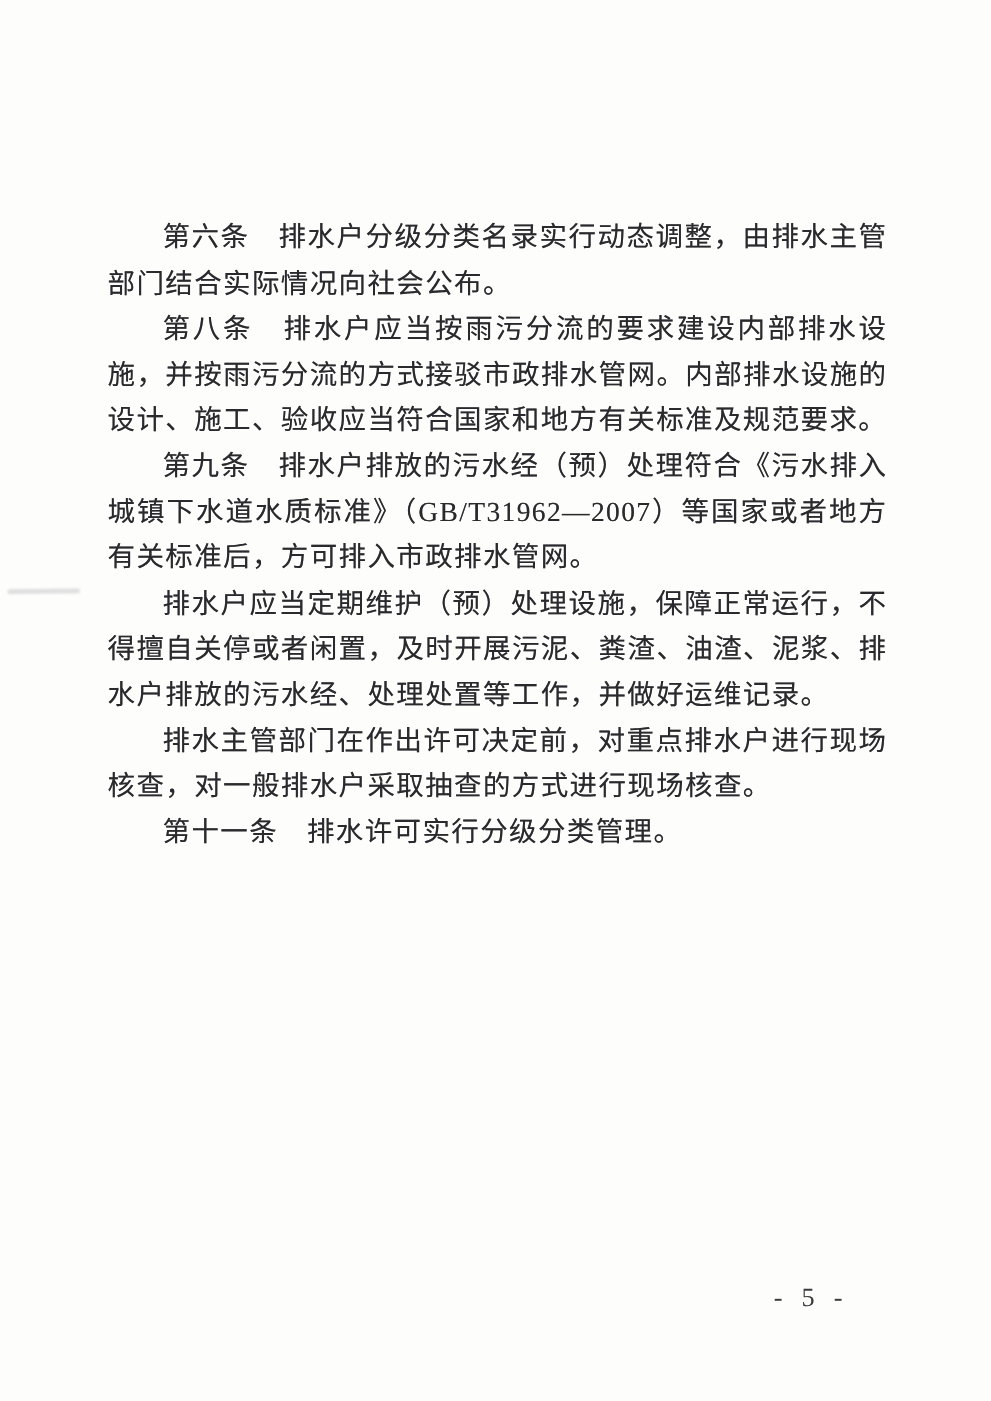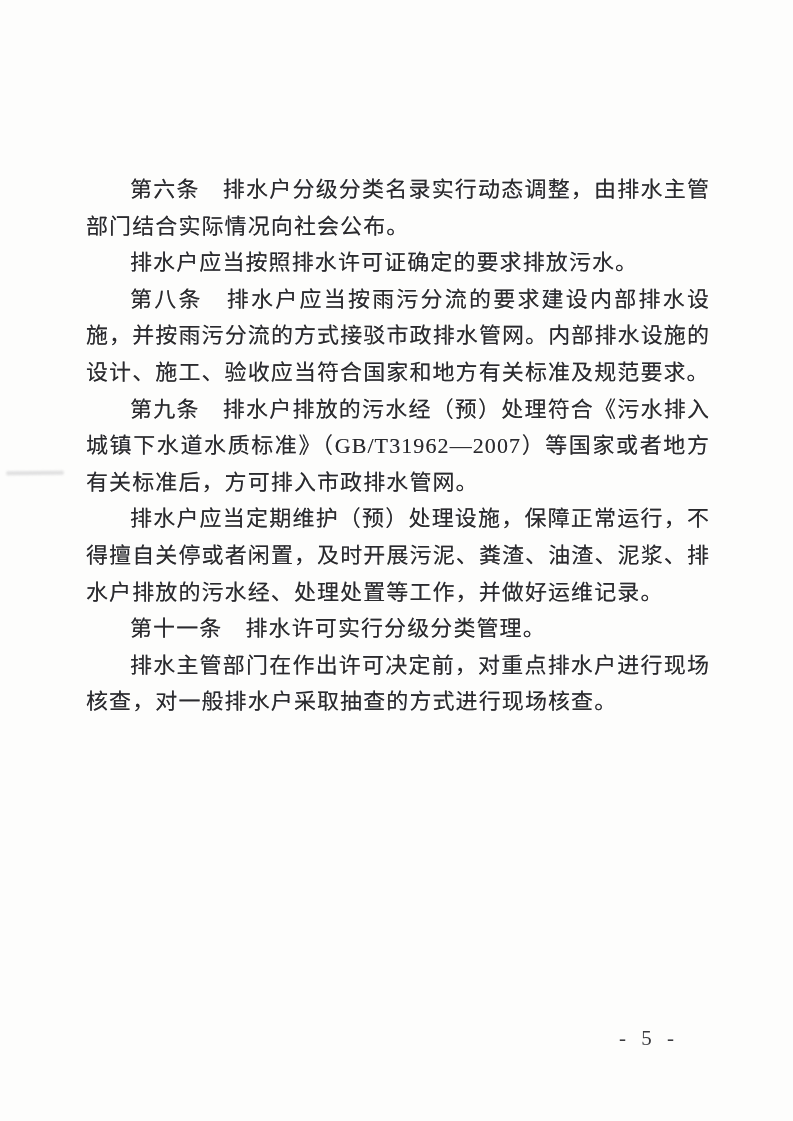--- a/index.html
+++ b/index.html
@@ -71,25 +71,24 @@
 </style>
 </head>
 <body>
 
 <div class="sheet">
 
   <div class="scan-smudge"></div>
 
   <div class="doc-body">
     <p>第六条　排水户分级分类名录实行动态调整，由排水主管部门结合实际情况向社会公布。</p>
-    <p>排水户应当按照排水许可证确定的要求排放污水。</p>
     <p>第八条　排水户应当按雨污分流的要求建设内部排水设施，并按雨污分流的方式接驳市政排水管网。内部排水设施的设计、施工、验收应当符合国家和地方有关标准及规范要求。</p>
     <p>第九条　排水户排放的污水经（预）处理符合《污水排入城镇下水道水质标准》（GB/T31962—2007）等国家或者地方有关标准后，方可排入市政排水管网。</p>
     <p>排水户应当定期维护（预）处理设施，保障正常运行，不得擅自关停或者闲置，及时开展污泥、粪渣、油渣、泥浆、排水户排放的污水经、处理处置等工作，并做好运维记录。</p>
 
 
+    <p>排水主管部门在作出许可决定前，对重点排水户进行现场核查，对一般排水户采取抽查的方式进行现场核查。</p>
     <p>第十一条　排水许可实行分级分类管理。</p>
-    <p>排水主管部门在作出许可决定前，对重点排水户进行现场核查，对一般排水户采取抽查的方式进行现场核查。</p>
   </div>
 
   <div class="page-number">- 5 -</div>
 
 </div>
 
 </body></html>

